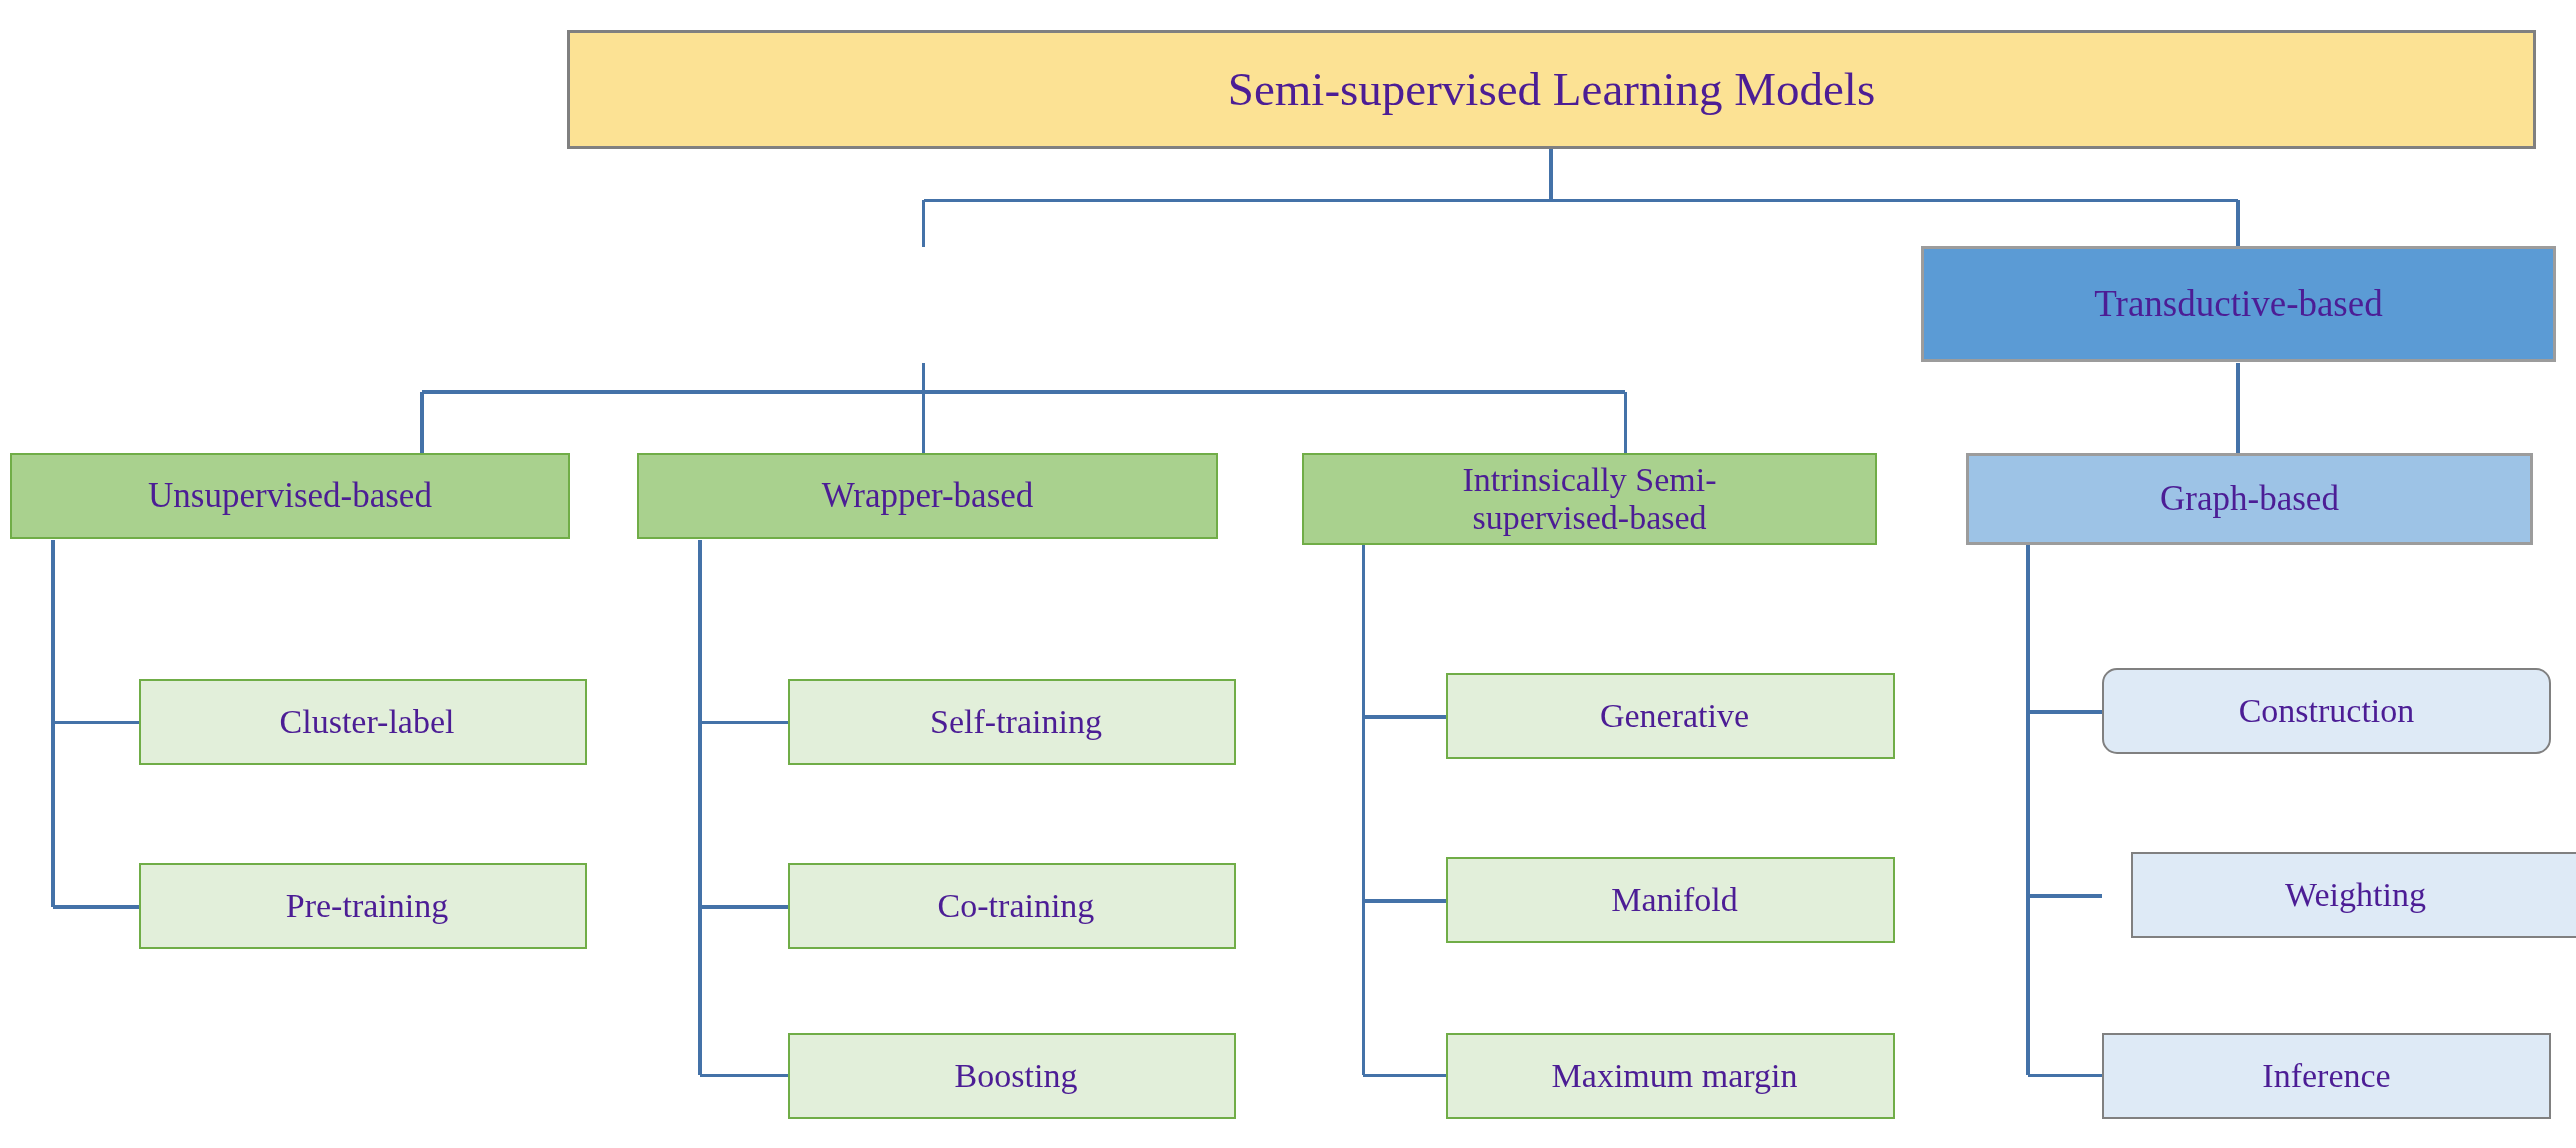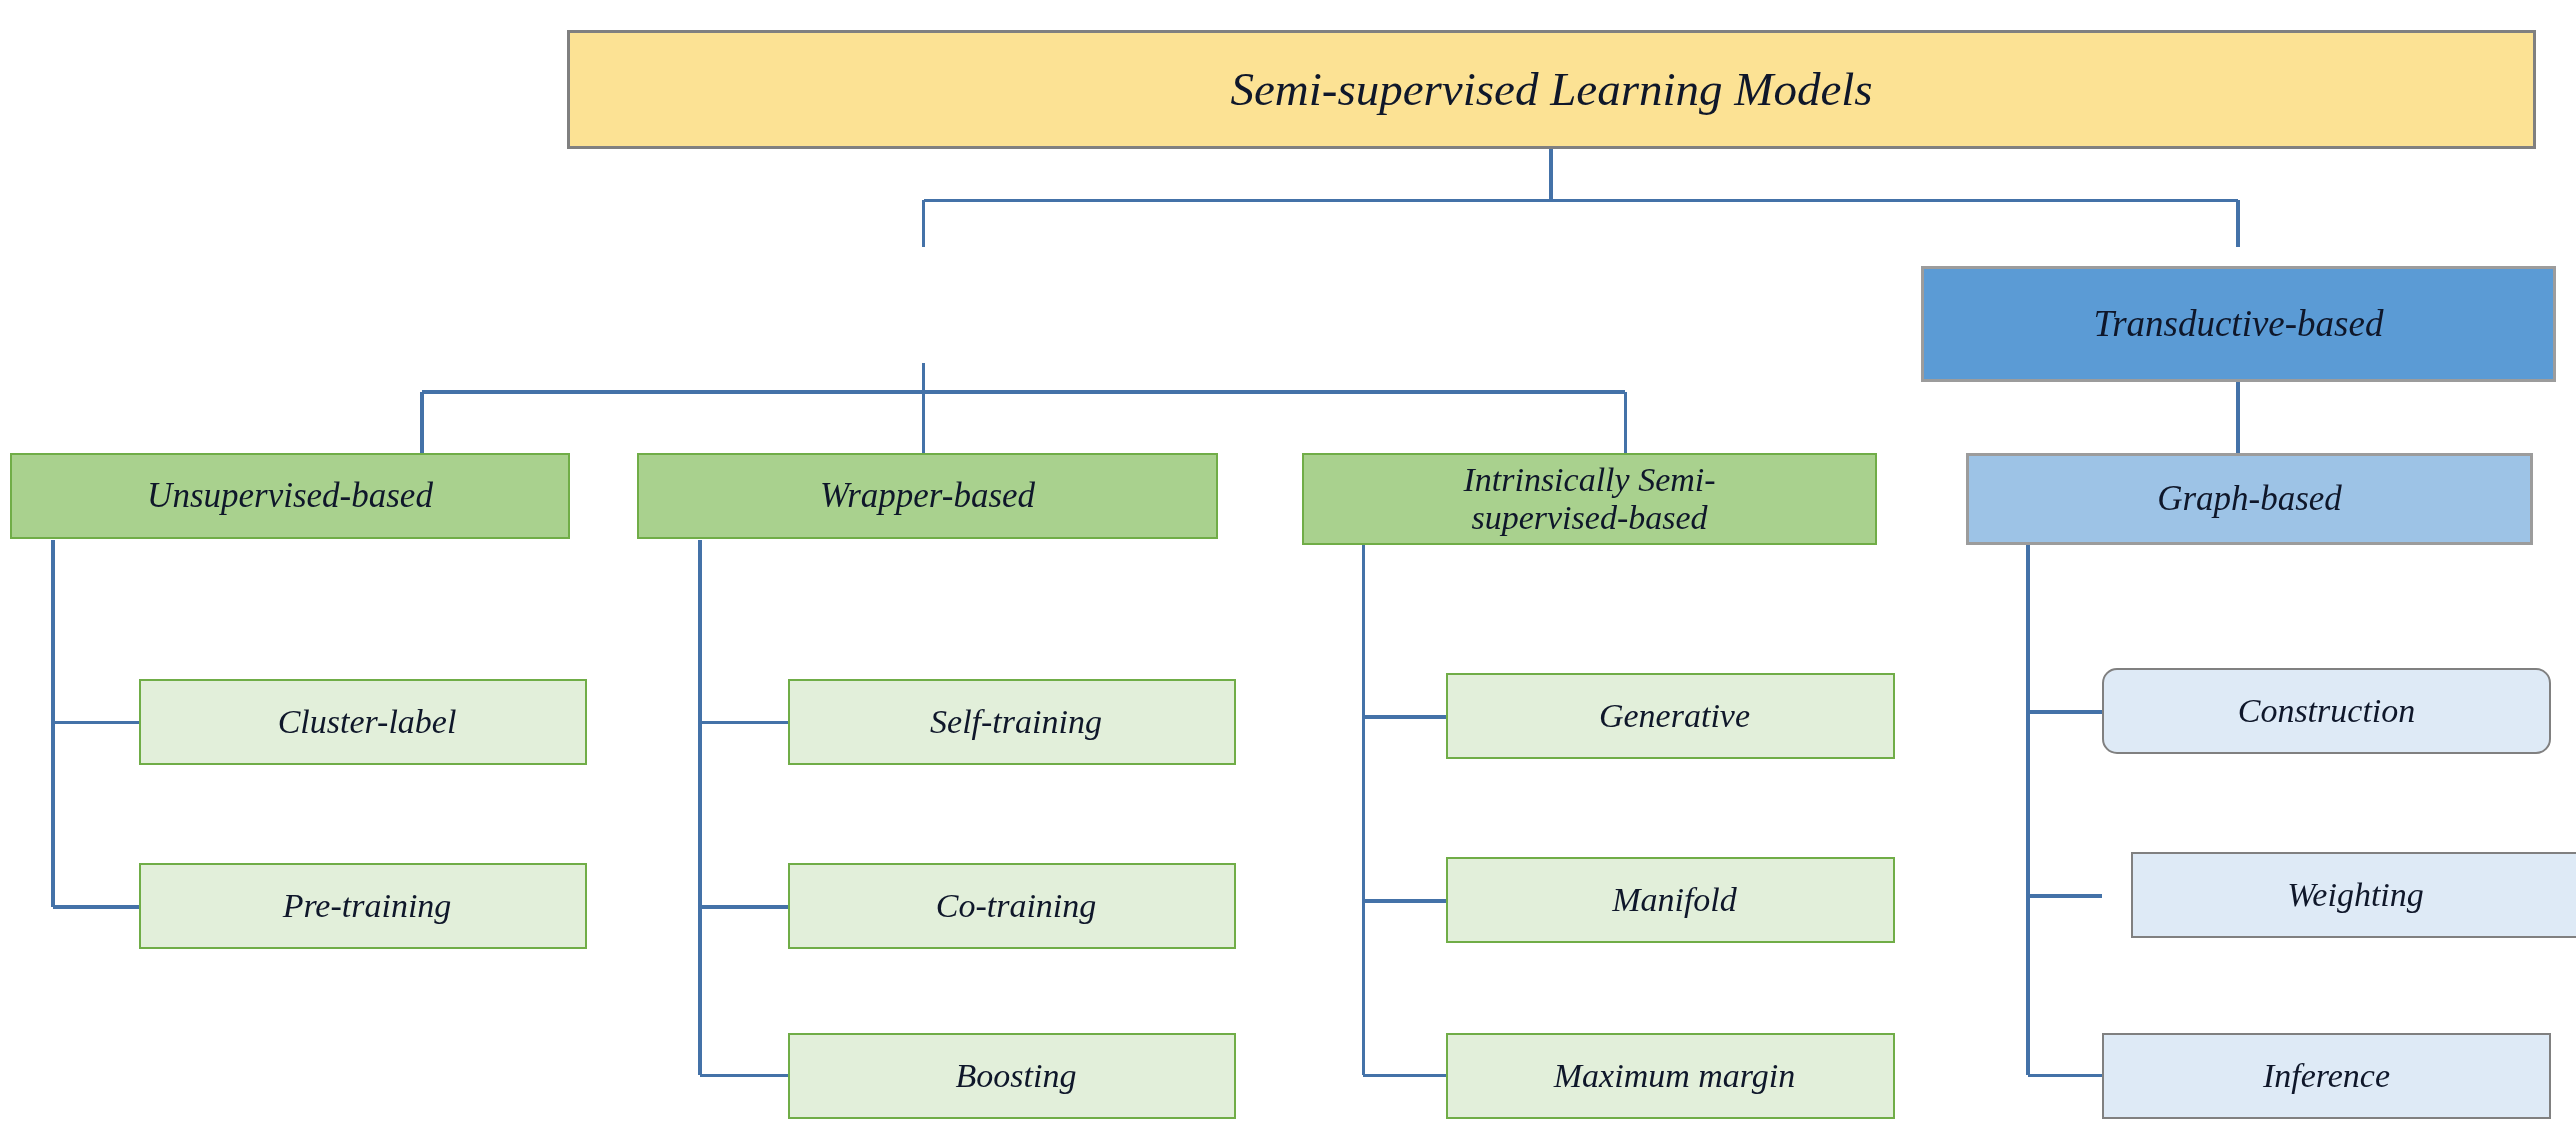--- a/index.html
+++ b/index.html
@@ -22,45 +22,43 @@
     width: 2576px;
     height: 1149px;
   }
   .node {
     position: absolute;
     box-sizing: border-box;
     display: flex;
     align-items: center;
     justify-content: center;
     text-align: center;
-    color: #0f172a;
+    color: #4c1d95;
     line-height: 1.12;
     z-index: 3;
-    font-style: italic;
   }
   .node-label {
     display: block;
     width: 100%;
     padding: 0 7px;
   }
   
   .lvl-root {
     border: 3.5px solid #808080;
     font-size: 47px;
   }
   
   .lvl2-green {
     border: none;
     font-size: 37px;
   }
   
   .lvl2-blue {
     border: 3.5px solid #9C9C9C;
     font-size: 37px;
-    margin-top: 20px;
   }
   
   .lvl3-green {
     border: 2.8px solid #70AD47;
     font-size: 35px;
   }
   
   .lvl3-blue {
     border: 3.5px solid #9C9C9C;
     font-size: 35px;

